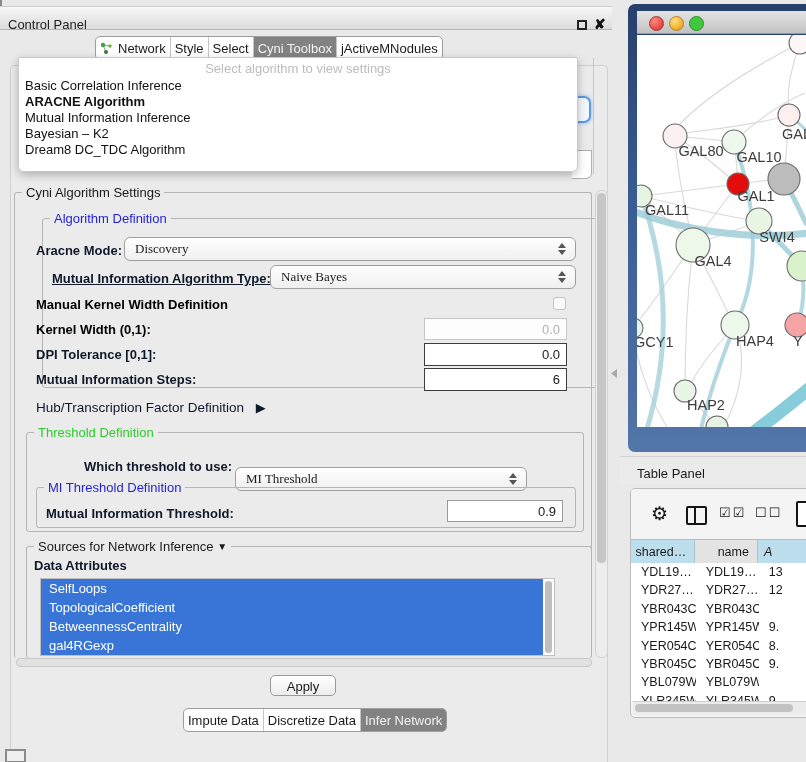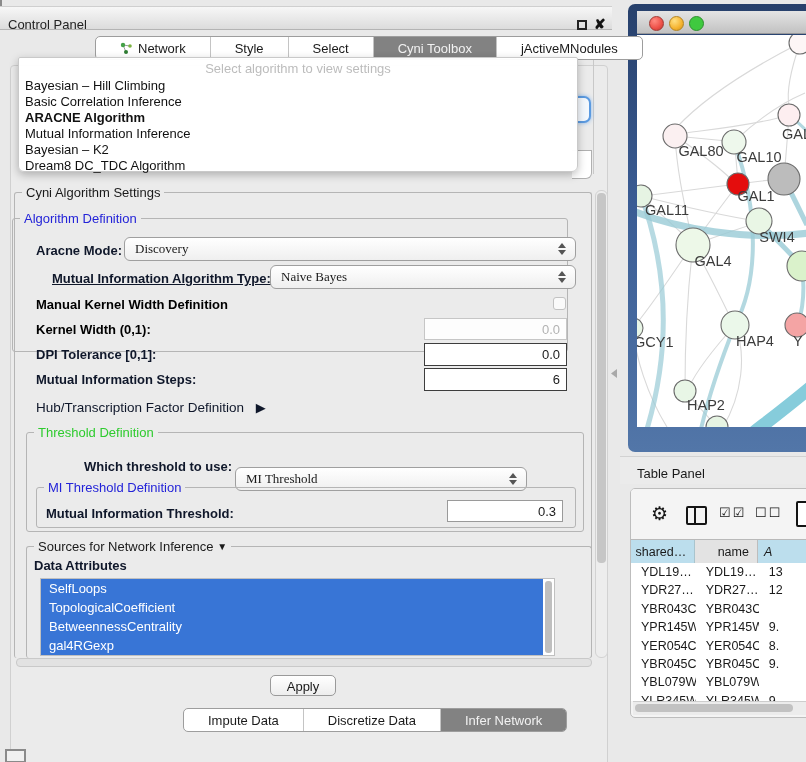--- a/index.html
+++ b/index.html
@@ -12,21 +12,21 @@
     border-bottom:1px solid #b4b4b4;}
   .cp-title{left:8px;top:10px;font-size:13px;color:#222;}
   .cp-float{left:577px;top:13px;width:10px;height:10px;border:2px solid #222;}
   .cp-close{left:594px;top:9px;font-size:14px;font-weight:bold;color:#111;}
   .cp-body{left:2px;top:31px;width:610px;height:709px;background:#e9e9e9;}
   .cp-inner{left:8px;top:34px;width:598px;height:704px;background:#ebebeb;
     border:1px solid #d0d0d0;border-radius:4px;}
   
   .segbar{display:flex;height:22px;border:1px solid #9d9d9d;border-radius:5px;
     background:#fff;overflow:hidden;font-size:13px;}
-  .seg{display:flex;align-items:center;justify-content:center;padding:0 24px;
+  .seg{display:flex;align-items:center;justify-content:center;padding:0 4px;
     border-right:1px solid #c4c4c4;color:#1a1a1a;white-space:nowrap;}
   .seg:last-child{border-right:none;}
   .seg.active{background:#828282;color:#f2f2f2;}
   .seg .nicon{margin-right:5px;display:inline-flex;}
   
   .group{border:1px solid #b5b5b5;border-radius:3px;}
   .gtitle{position:absolute;top:-8px;left:7px;background:#ebebeb;padding:0 4px;
     font-size:13px;white-space:nowrap;}
   .t-blue{color:#2323d8;} .t-green{color:#2ecb2e;} .t-black{color:#1a1a1a;}
   .lbl{position:absolute;font-size:13px;font-weight:bold;color:#0f172a;white-space:nowrap;}
@@ -159,33 +159,32 @@
         </div>
       </div>
   </div>
 
   <div class="abs frag-combo"></div>
   <div class="abs frag-box"></div>
   <div class="abs vline" style="left:593px;top:58px;height:116px;"></div>
 
   <div class="abs popup" id="algo-popup">
     <div class="prompt">Select algorithm to view settings</div>
-  <div class="item">Bayesian – Hill Climbing</div>
       <div class="item">Basic Correlation Inference</div>
       <div class="item sel">ARACNE Algorithm</div>
       <div class="item">Mutual Information Inference</div>
       <div class="item">Bayesian – K2</div>
       <div class="item">Dream8 DC_TDC Algorithm</div>
     </div>
 
   <div class="abs group" style="left:14px;top:192px;width:578px;height:466px;border-bottom:none;">
     <span class="gtitle t-black">Cyni Algorithm Settings</span>
   </div>
 
-  <div class="abs group" style="left:12px;top:218px;width:556px;height:134px;">
+  <div class="abs group" style="left:42px;top:218px;width:556px;height:170px;">
     <span class="gtitle t-blue">Algorithm Definition</span>
   </div>
 
   <div class="abs lbl" style="left:36px;top:243px;">Aracne Mode:</div>
   <div class="abs combo" style="left:124px;top:237px;width:452px;height:24px;">
     <span>Discovery</span>
     <span class="spin"></span>
   </div>
 
   <div class="abs lbl" style="left:52px;top:271px;text-decoration:underline;">Mutual Information Algorithm Type:</div>
@@ -218,21 +217,21 @@
   <div class="abs lbl" style="left:84px;top:459px;">Which threshold to use:</div>
   <div class="abs combo" style="left:235px;top:467px;width:292px;height:24px;">
     <span>MI Threshold</span>
     <span class="spin"></span>
   </div>
 
   <div class="abs group" style="left:36px;top:487px;width:540px;height:41px;">
     <span class="gtitle t-blue">MI Threshold Definition</span>
   </div>
   <div class="abs lbl" style="left:46px;top:506px;">Mutual Information Threshold:</div>
-  <div class="abs field" style="left:447px;top:500px;width:116px;height:22px;border-color:#9a9a9a;">0.3</div>
+  <div class="abs field" style="left:447px;top:500px;width:116px;height:22px;border-color:#9a9a9a;">0.9</div>
 
   <div class="abs group" style="left:26px;top:546px;width:566px;height:112px;border-bottom:none;">
     <span class="gtitle t-black">
       <span>Sources for Network Inference</span>
       <span class="arrow-d">▼</span>
     </span>
   </div>
   <div class="abs lbl" style="left:34px;top:558px;">Data Attributes</div>
   <div class="abs attrlist" id="attr-list">
 

